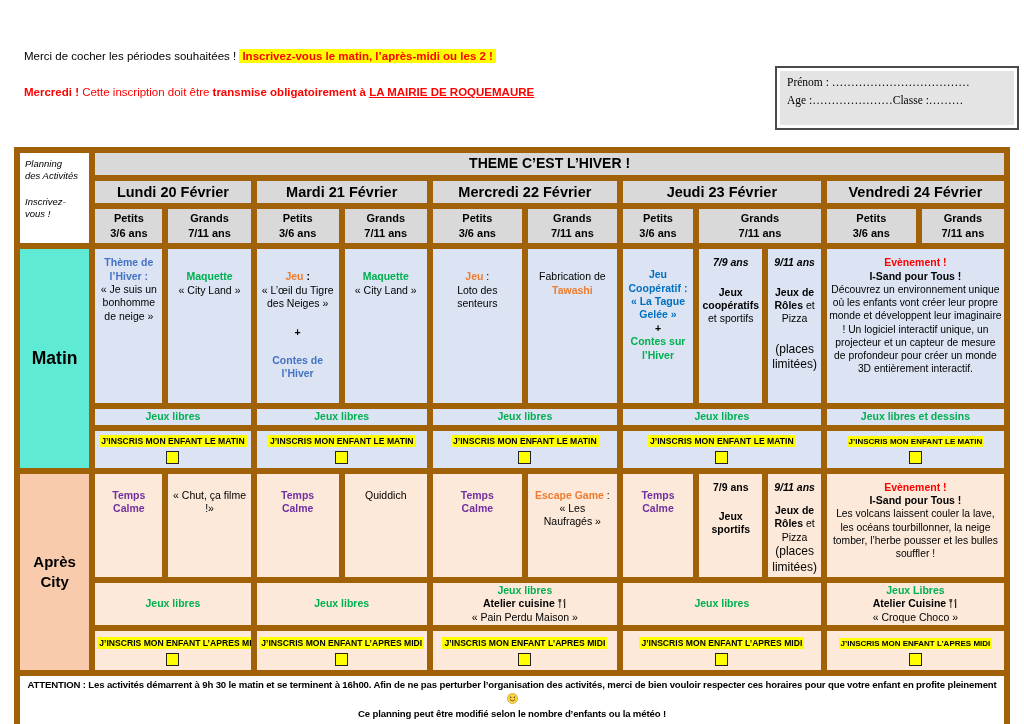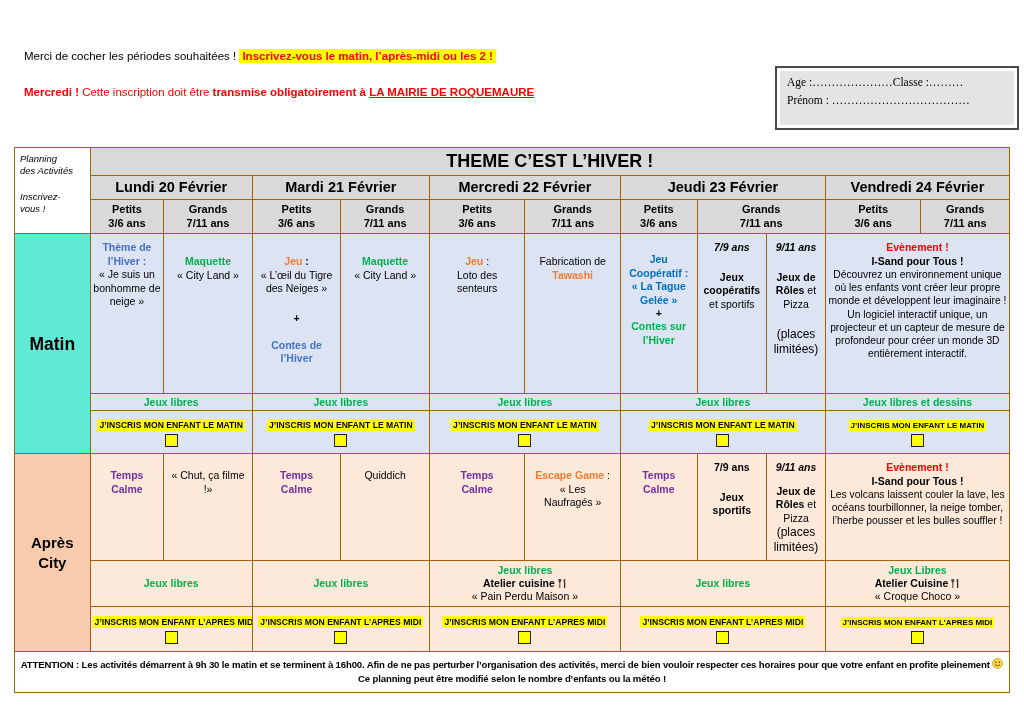--- a/index.html
+++ b/index.html
@@ -14,23 +14,23 @@
   .attention{position:absolute;left:24px;top:83px;font-size:11.5px;line-height:1.65;color:#ff0000;white-space:nowrap;}
   .attention .b{font-weight:bold;}
   .attention .u{text-decoration:underline;}
   .attention .gold{color:#bf9000;font-weight:bold;}
   .attention a{color:#0563c1;text-decoration:underline;font-family:"Liberation Serif",serif;font-size:12.5px;font-weight:normal;}
   .name-box{position:absolute;left:775px;top:66px;width:244px;height:64px;border:2px solid #4a4a4a;background:#fff;padding:3px;box-sizing:border-box;}
   .name-inner{background:#e4e4e4;width:100%;height:100%;box-sizing:border-box;padding:3px 7px;
     font-family:"Liberation Serif",serif;font-size:11.5px;line-height:1.55;text-align:left;}
   
   table.planning{position:absolute;left:14px;top:147px;width:996px;border-collapse:collapse;table-layout:fixed;}
-  td{border:1px solid #a16207;text-align:center;vertical-align:top;padding:2px 2px;font-size:10.5px;line-height:1.28;overflow:hidden;}
+  td{border:6px solid #a16207;text-align:center;vertical-align:top;padding:2px 2px;font-size:10.5px;line-height:1.28;overflow:hidden;}
   .hdr{background:#d9d9d9;}
-  .theme-cell{font-weight:bold;font-size:18px;vertical-align:middle;}
+  .theme-cell{font-weight:bold;font-size:14px;vertical-align:middle;}
   .day-cell{font-weight:bold;font-size:14.5px;vertical-align:middle;}
   .pg-cell{font-weight:bold;font-size:11px;vertical-align:middle;line-height:1.35;}
   .corner{background:#fff;font-style:italic;font-size:9.5px;text-align:left;padding:5px 5px;line-height:1.25;}
   .corner .gap{height:14px;}
   .matin-label{background:#5eead4;font-weight:bold;font-size:17.5px;vertical-align:middle;}
   .pm-label{background:#f8cbad;font-weight:bold;font-size:15px;vertical-align:middle;line-height:1.3;}
   .m-cell{background:#dce4f3;}
   .p-cell{background:#fce9da;}
   .act{padding-top:7px;}
   .libres-cell{vertical-align:middle;color:#00b050;font-weight:bold;font-size:10.5px;padding:1px;}
@@ -57,22 +57,22 @@
 <body>
 
 <div class="intro"><span>Merci de cocher les périodes souhaitées !  </span><span class="hl-yellow">Inscrivez-vous le matin, l’après-midi ou les 2 !</span></div>
 
 <div class="attention">
   <div><span class="b">Mercredi !</span><span> Cette inscription doit être </span><span class="b">transmise obligatoirement à </span><span class="b u">LA MAIRIE DE ROQUEMAURE</span></div>
 </div>
 
 <div class="name-box">
   <div class="name-inner">
+    <div>Prénom : ………………………………</div>
     <div>Age :…………………Classe :………</div>
-    <div>Prénom : ………………………………</div>
   </div>
 </div>
 
 <table class="planning">
   <colgroup>
     <col style="width:7.6%">
       <col style="width:7.4%">
       <col style="width:8.9%">
       <col style="width:8.9%">
     <col style="width:8.9%">

